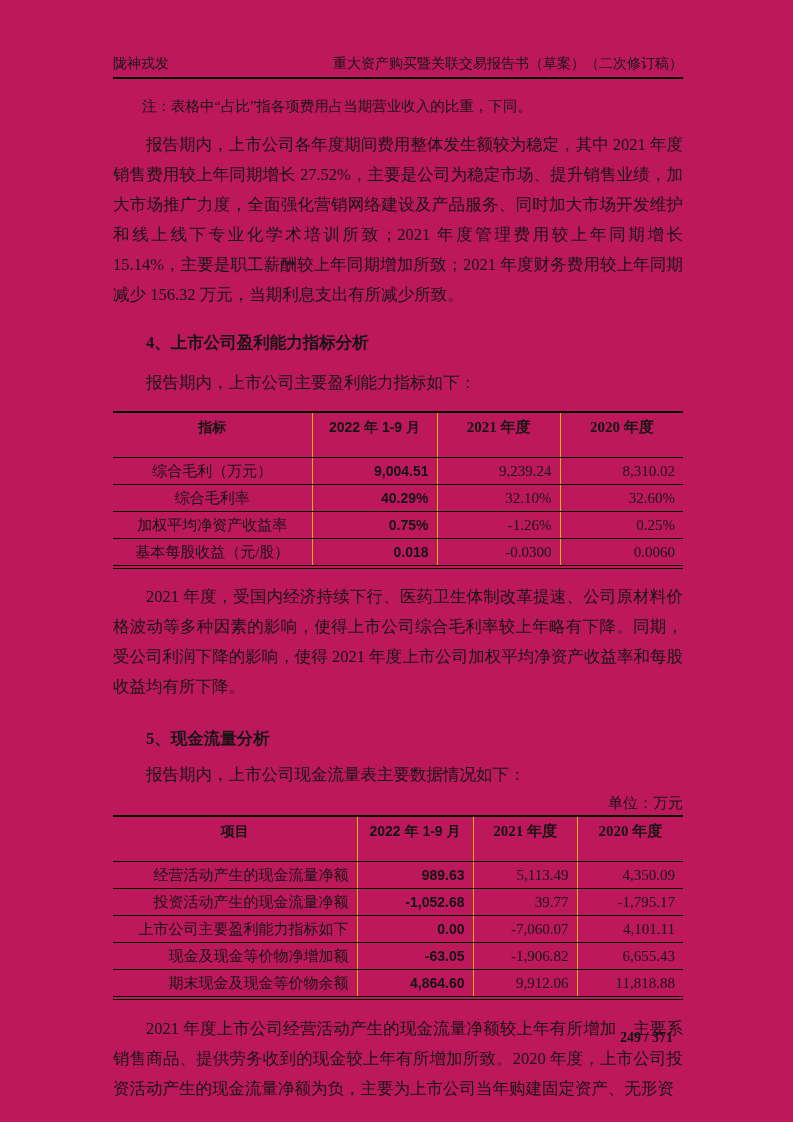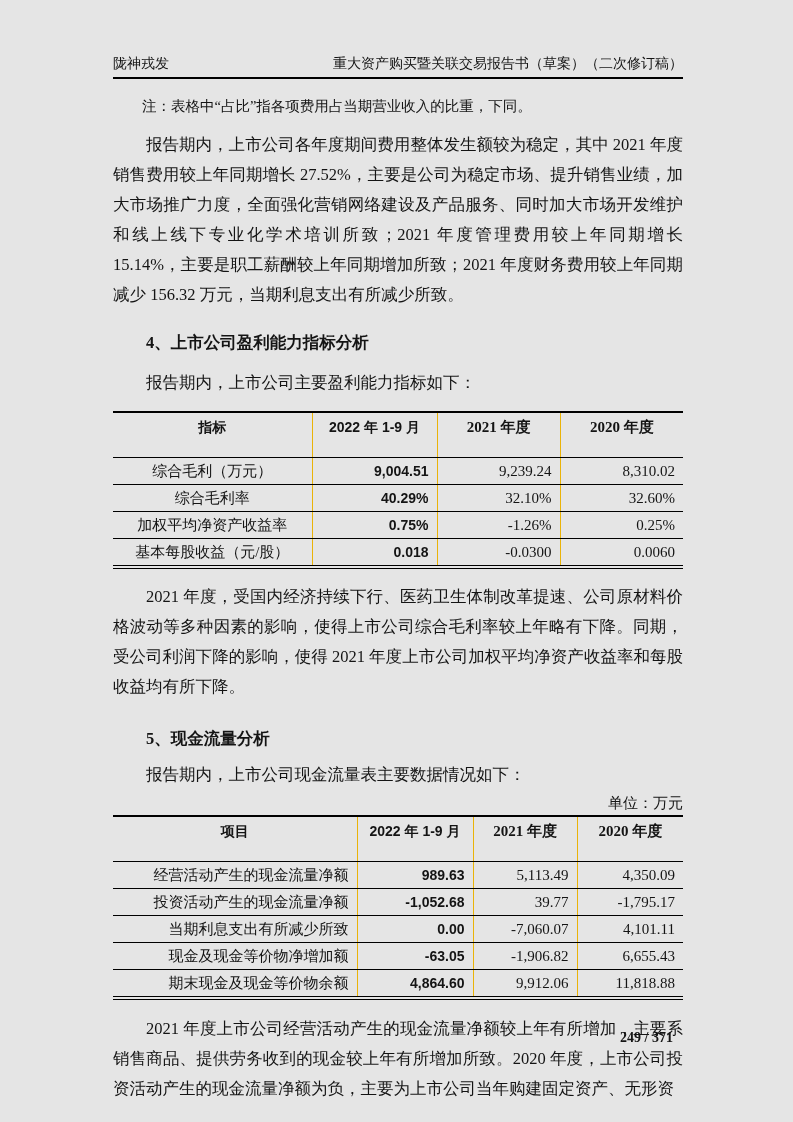--- a/index.html
+++ b/index.html
@@ -3,21 +3,21 @@
 <meta charset="utf-8">
 <style>
   * { box-sizing: border-box; }
   html, body { margin: 0; padding: 0; }
   body {
     width: 793px; height: 1122px;
     background: #ffffff;
     color: #141414;
     font-family: "Liberation Serif", "DejaVu Serif", serif;
   }
-  .page { position: relative; width: 793px; height: 1122px; overflow: hidden; background: #e5e5e5; }
+  .page { position: relative; width: 793px; height: 1122px; overflow: hidden; background: #be185d; }
   .content { margin-left: 113px; width: 570px; }
 
   .header {
     display: flex; justify-content: space-between; align-items: flex-end;
     padding-top: 55px; padding-bottom: 5px;
     border-bottom: 2px solid #000;
     font-size: 14px; line-height: 17px;
   }
   .note {
     margin: 17px 0 0; text-indent: 2em;
@@ -168,21 +168,21 @@
           <td class="c-num">5,113.49</td>
           <td class="c-num">4,350.09</td>
         </tr>
         <tr>
           <td class="c-label">投资活动产生的现金流量净额</td>
           <td class="c-num c-bold">-1,052.68</td>
           <td class="c-num">39.77</td>
           <td class="c-num">-1,795.17</td>
         </tr>
         <tr>
-          <td class="c-label">当期利息支出有所减少所致</td>
+          <td class="c-label">上市公司主要盈利能力指标如下</td>
           <td class="c-num c-bold">0.00</td>
           <td class="c-num">-7,060.07</td>
           <td class="c-num">4,101.11</td>
         </tr>
         <tr>
           <td class="c-label">现金及现金等价物净增加额</td>
           <td class="c-num c-bold">-63.05</td>
           <td class="c-num">-1,906.82</td>
           <td class="c-num">6,655.43</td>
         </tr>

